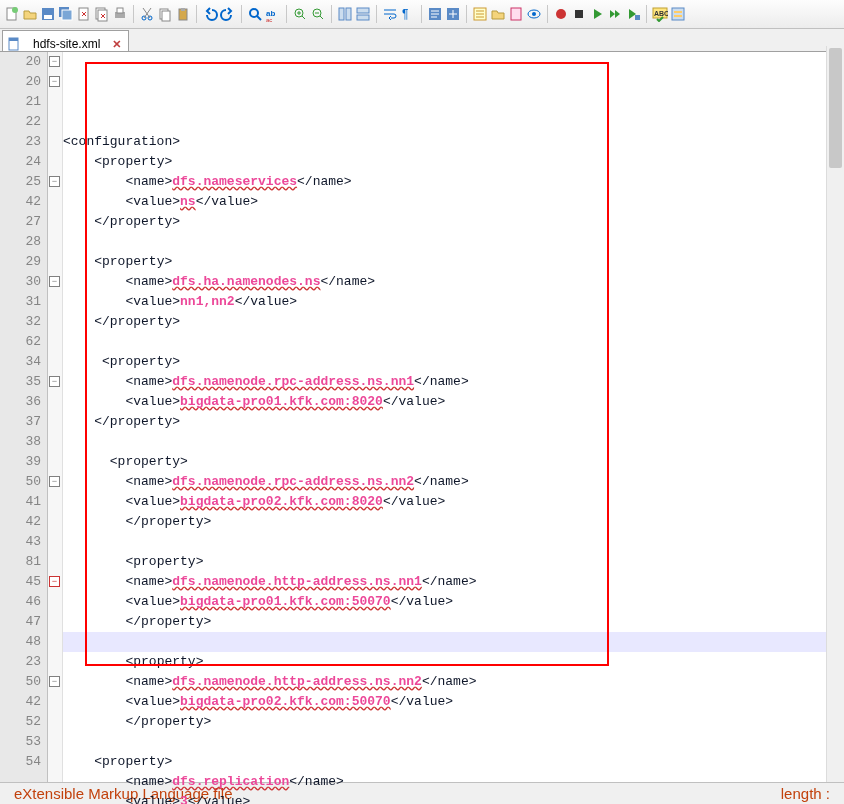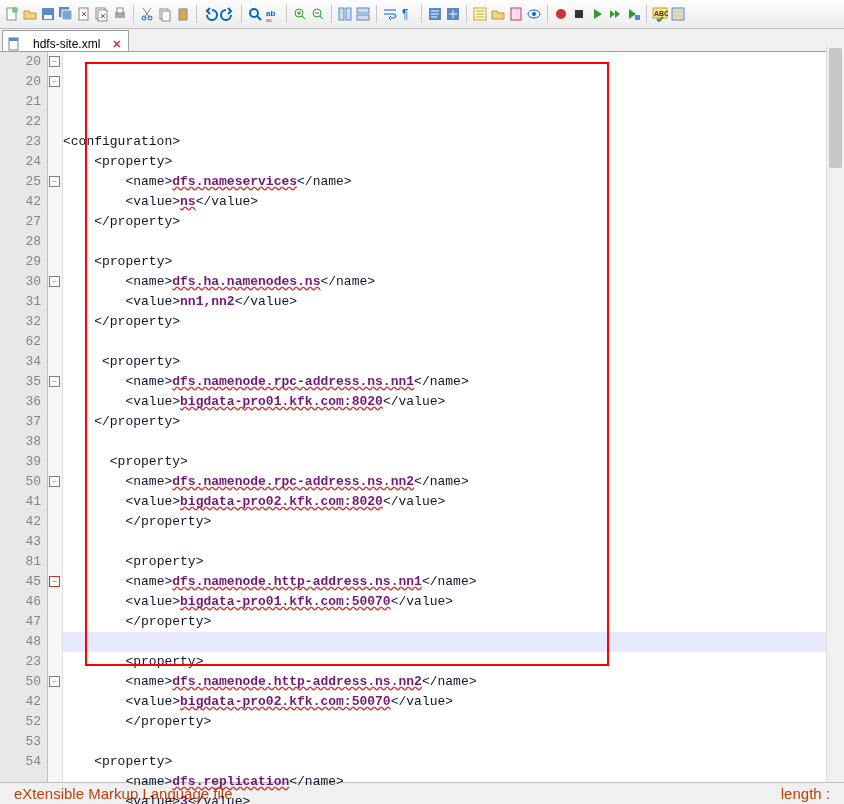--- a/index.html
+++ b/index.html
@@ -10,21 +10,21 @@
 .tab{height:20px;background:#fff;border:1px solid #a0a0a0;border-bottom:none;display:flex;align-items:flex-end;padding:0 6px 0 4px;gap:12px;font-size:12px}
 .tab .x{color:#c04040;font-weight:bold;cursor:pointer;font-size:11px}
 .editor{position:relative;height:calc(100% - 24px - 22px - 21px);display:flex;background:#fff}
 .gutter{width:48px;background:#e8e8e8;border-right:1px solid #c0c0c0;font-family:"Courier New",monospace;font-size:13px;color:#858585;text-align:right;padding-right:6px;box-sizing:border-box;line-height:20px;padding-top:0}
 .foldcol{width:14px;background:#f7f7f7;border-right:1px solid #e0e0e0;line-height:20px;font-size:10px;color:#808080;text-align:center;position:relative}
 .fold{width:9px;height:9px;border:1px solid #808080;background:#fff;display:inline-flex;align-items:center;justify-content:center;font-size:9px;line-height:7px;cursor:pointer;position:absolute;left:1px}
 .fold.red{border-color:#cc3333;color:#cc3333}
 .code{flex:1;font-family:"Courier New",monospace;font-size:13px;line-height:20px;white-space:pre;position:relative;color:#000}
 .ln{height:20px}
 .tag{color:#0f172a}
-.txt{color:#701a75;font-weight:bold}
+.txt{color:#ec4899;font-weight:bold}
 .wavy{text-decoration:underline wavy #cc3333;text-decoration-skip-ink:none}
 .hl-line{position:absolute;left:0;right:0;height:20px;background:#e8e8ff;z-index:0}
 .code-content{position:relative;z-index:1}
 .redbox{position:absolute;border:2px solid #ff0000;z-index:2;pointer-events:none}
 .status{position:absolute;bottom:0;left:0;right:0;height:21px;background:#f0f0f0;border-top:1px solid #c0c0c0;display:flex;align-items:center;padding:0 14px;font-size:15px;color:#c2410c;justify-content:space-between}
 .sb-v{position:absolute;right:0;top:46px;bottom:21px;width:17px;background:#f0f0f0;border-left:1px solid #dcdcdc}
 .sb-thumb{position:absolute;left:2px;right:2px;top:2px;height:120px;background:#c8c8c8;border-radius:2px}
 svg{display:block}
 </style>
 </head>

